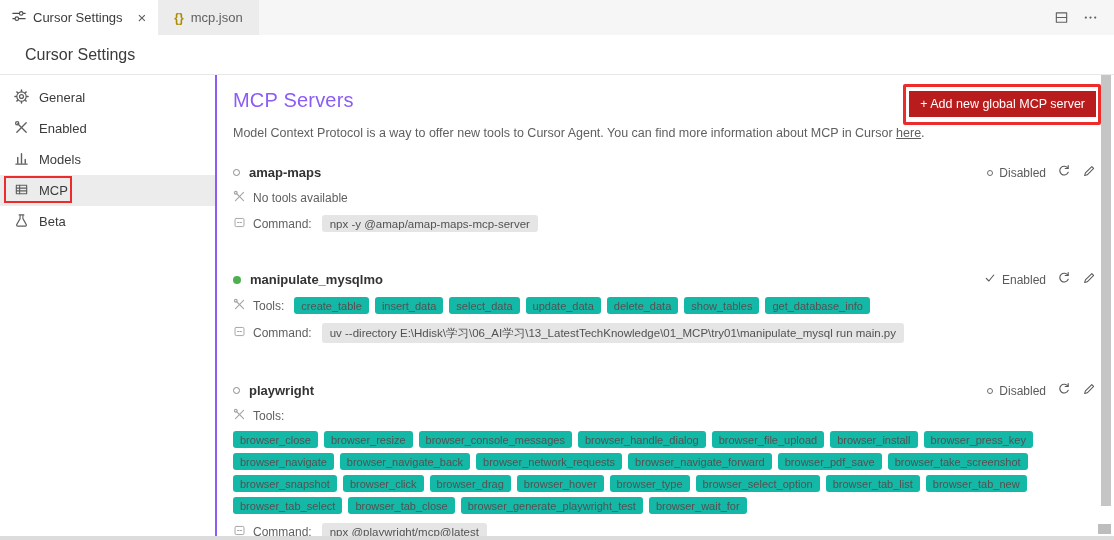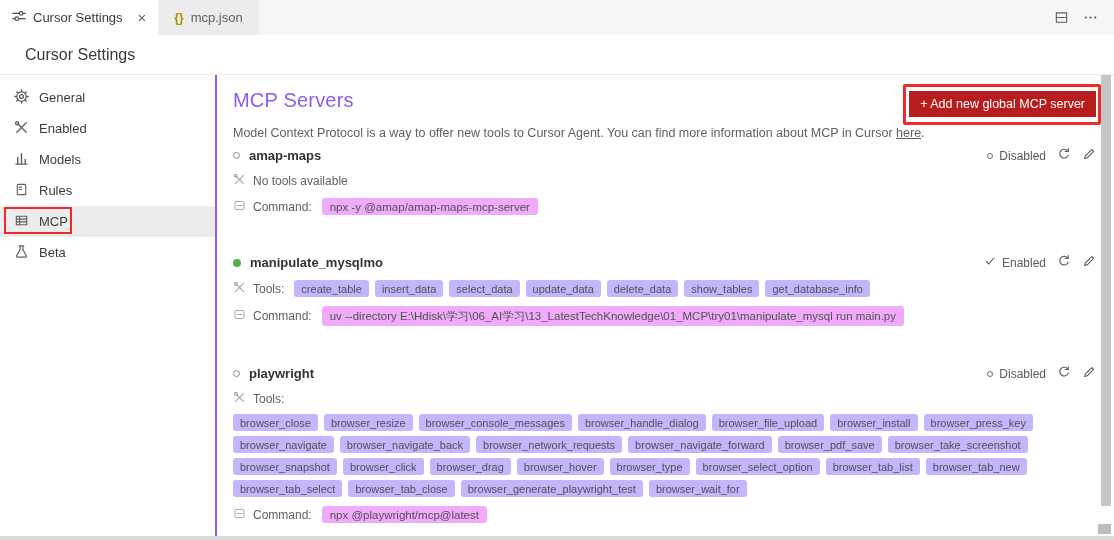--- a/index.html
+++ b/index.html
@@ -34,37 +34,37 @@
   .content-head { display:flex; justify-content:space-between; align-items:flex-start; }
   .h1 { font-size:20px; font-weight:500; color:#8b5cf6; letter-spacing:.2px; }
   .btn-wrap { position:relative; margin-top:2px; }
   .add-btn { background:#b91c1c; color:#fff; border:none; font-size:12.5px;
     font-family:inherit; padding:6px 11px; cursor:pointer; white-space:nowrap; }
   .red-box-btn { position:absolute; left:-6px; right:-5px; top:-7px; bottom:-8px;
     border:3px solid #ee2b2b; border-radius:2px; pointer-events:none; }
   .desc { margin-top:9px; font-size:12.5px; color:#5f5f5f; }
   .desc a { color:#5f5f5f; text-decoration:underline; cursor:pointer; }
   
-  .servers { margin-top:7px;text-align:center; }
+  .servers { margin-top:24px;text-align:center; }
   .server { margin-bottom:39px; }
   .srv-head { display:flex; align-items:center; }
   .dot-outline { width:7px; height:7px; border:1.5px solid #8a8a8a; border-radius:50%; flex:0 0 auto; }
   .dot-green { width:8px; height:8px; background:#4caf50; border-radius:50%; flex:0 0 auto; }
   .srv-name { font-size:13px; font-weight:700; color:#333; margin-left:9px; }
   .srv-right { margin-left:auto; display:flex; align-items:center; gap:11px;
     color:#5a5a5a; font-size:12px; }
   .status-pair { display:flex; align-items:center; gap:6px; }
   .mini-circle { width:6px; height:6px; border:1.2px solid #6d6d6d; border-radius:50%; }
   .srv-row { margin-top:9px; display:flex; align-items:center; flex-wrap:wrap;
     gap:5px 6px; font-size:12px; color:#5f5f5f; }
   .row-label { margin-right:4px; display:flex; align-items:center; gap:7px; }
-  .pill { background:#c4b5fd; color:#525252; border-radius:3px; padding:2.5px 7px;
+  .pill { background:#14b8a6; color:#525252; border-radius:3px; padding:2.5px 7px;
     font-size:11px; white-space:nowrap; }
   .pills-wrap { margin-top:7px; display:flex; flex-wrap:wrap; gap:5px 6px; max-width:860px; }
-  .cmd-pill { background:#f0abfc; color:#525252; border-radius:3px; padding:2.5px 8px; font-size:11.5px; }
+  .cmd-pill { background:#e5e5e5; color:#525252; border-radius:3px; padding:2.5px 8px; font-size:11.5px; }
   
   .vscroll { position:absolute; right:3px; top:75px; width:10px; height:431px; background:#c5c5c5; }
   .scroll-corner { position:absolute; right:3px; bottom:6px; width:13px; height:10px; background:#bdbdbd; }
   .bottom-strip { position:absolute; left:0; bottom:0; width:100%; height:4px; background:#dcdcdc; }
   svg { stroke-linecap:round; stroke-linejoin:round; }
 </style>
 </head>
 <body>
 
 <div class="tabbar">
@@ -139,30 +139,20 @@
     <div class="side-item">
       <span>
         <svg width="15" height="15" viewBox="0 0 16 16" fill="none" stroke="#5f5f5f" stroke-width="1.5">
           <line x1="4" y1="13" x2="4" y2="7"></line>
             <line x1="8" y1="13" x2="8" y2="3"></line>
             <line x1="12" y1="13" x2="12" y2="9"></line>
             <line x1="2" y1="14" x2="14" y2="14" stroke-width="1.2"></line>
         </svg>
       </span>
       <span>Models</span>
-    </div>
-    <div class="side-item">
-      <span>
-        <svg width="15" height="15" viewBox="0 0 16 16" fill="none" stroke="#5f5f5f" stroke-width="1.2">
-          <rect x="3.5" y="2.5" width="9" height="11" rx="1"></rect>
-            <line x1="5.5" y1="5.5" x2="8" y2="5.5"></line>
-            <line x1="5.5" y1="8" x2="8" y2="8"></line>
-        </svg>
-      </span>
-      <span>Rules</span>
     </div>
     <div class="side-item active">
       <span>
         <svg width="15" height="15" viewBox="0 0 16 16" fill="none" stroke="#5f5f5f" stroke-width="1.2">
           <rect x="2.5" y="3.5" width="11" height="9"></rect>
             <line x1="2.5" y1="6.5" x2="13.5" y2="6.5"></line>
             <line x1="2.5" y1="9.5" x2="13.5" y2="9.5"></line>
             <line x1="6" y1="3.5" x2="6" y2="12.5"></line>
         </svg>
       </span>

